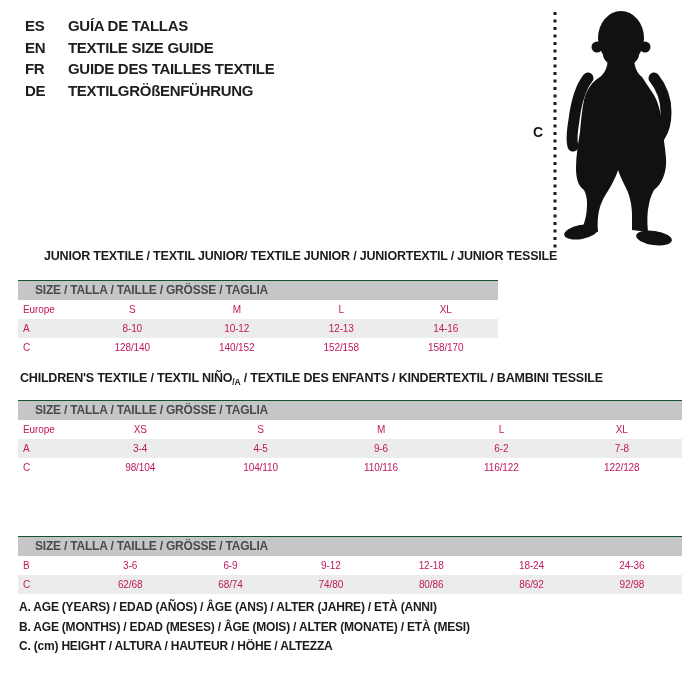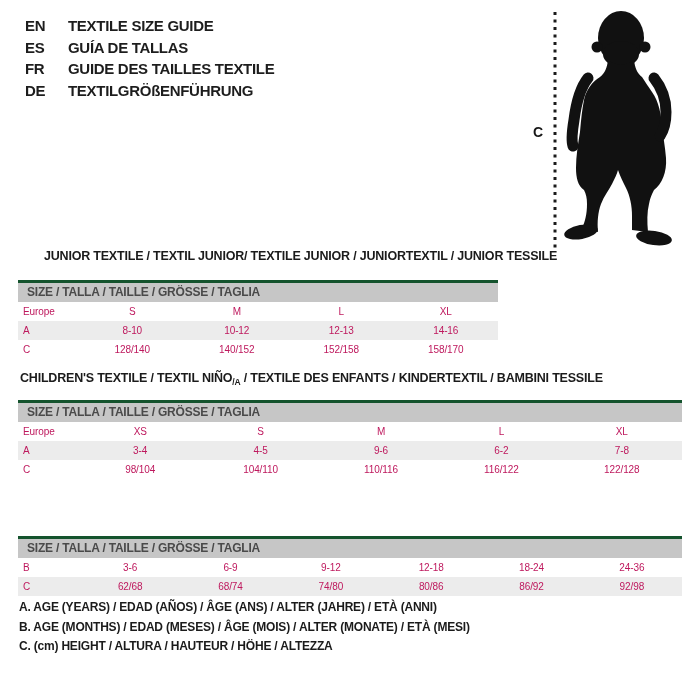--- a/index.html
+++ b/index.html
@@ -24,44 +24,44 @@
   #sec1-title{top:249px;margin-left:24px;}
   #sec2-title{top:371px;}
   #sec3-title{top:489px;line-height:19px;}
   .sub{font-size:8.5px;vertical-align:-3px;}
 
   
   .size-table{position:absolute;left:18px;}
   #table1{top:280px;width:480px;}
   #table2{top:400px;width:664px;}
   #table3{top:536px;width:664px;}
-  .size-header{height:19px;line-height:19px;background:#c6c6c6;border-top:3px solid #14532d;
-    padding-left:9px;font-weight:bold;font-size:12px;color:#4a4a4a;letter-spacing:-0.2px;}
+  .size-header{height:19px;line-height:19px;background:#c6c6c6;border-top:1px solid #14532d;
+    padding-left:17px;font-weight:bold;font-size:12px;color:#4a4a4a;letter-spacing:-0.2px;}
   .t-row{display:grid;height:19px;line-height:19px;font-size:10px;color:#be185d;letter-spacing:-0.1px;}
   .t-row.shaded{background:#ececec;}
   .t-row .lbl{padding-left:5px;text-align:left;}
   .t-row .cell{text-align:center;}
 
   
   .footnotes{position:absolute;left:19px;top:600px;}
   .footnote{font-weight:bold;font-size:12px;color:#1b1b1b;height:19.5px;letter-spacing:-0.2px;white-space:nowrap;}
 </style>
 </head>
 <body>
 
 <div id="canvas">
 
   <div class="lang-list" id="lang-list">
       <div class="lang-row">
+        <span class="lang-code">ES</span>
+        <span class="lang-label">GUÍA DE TALLAS</span>
+      </div>
+      <div class="lang-row">
         <span class="lang-code">EN</span>
         <span class="lang-label">TEXTILE SIZE GUIDE</span>
-      </div>
-      <div class="lang-row">
-        <span class="lang-code">ES</span>
-        <span class="lang-label">GUÍA DE TALLAS</span>
       </div>
       <div class="lang-row">
         <span class="lang-code">FR</span>
         <span class="lang-label">GUIDE DES TAILLES TEXTILE</span>
       </div>
       <div class="lang-row">
         <span class="lang-code">DE</span>
         <span class="lang-label">TEXTILGRÖßENFÜHRUNG</span>
       </div>
     </div>

